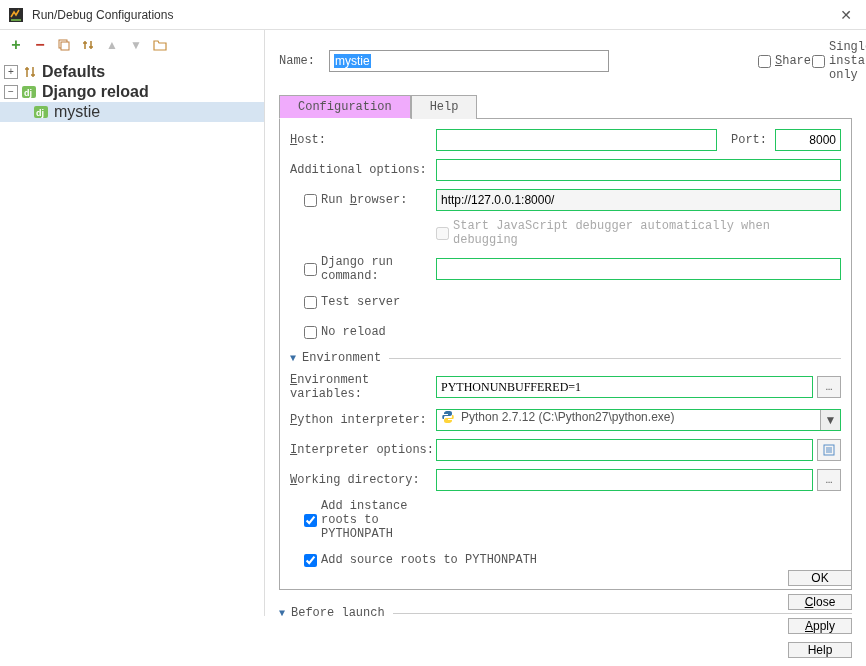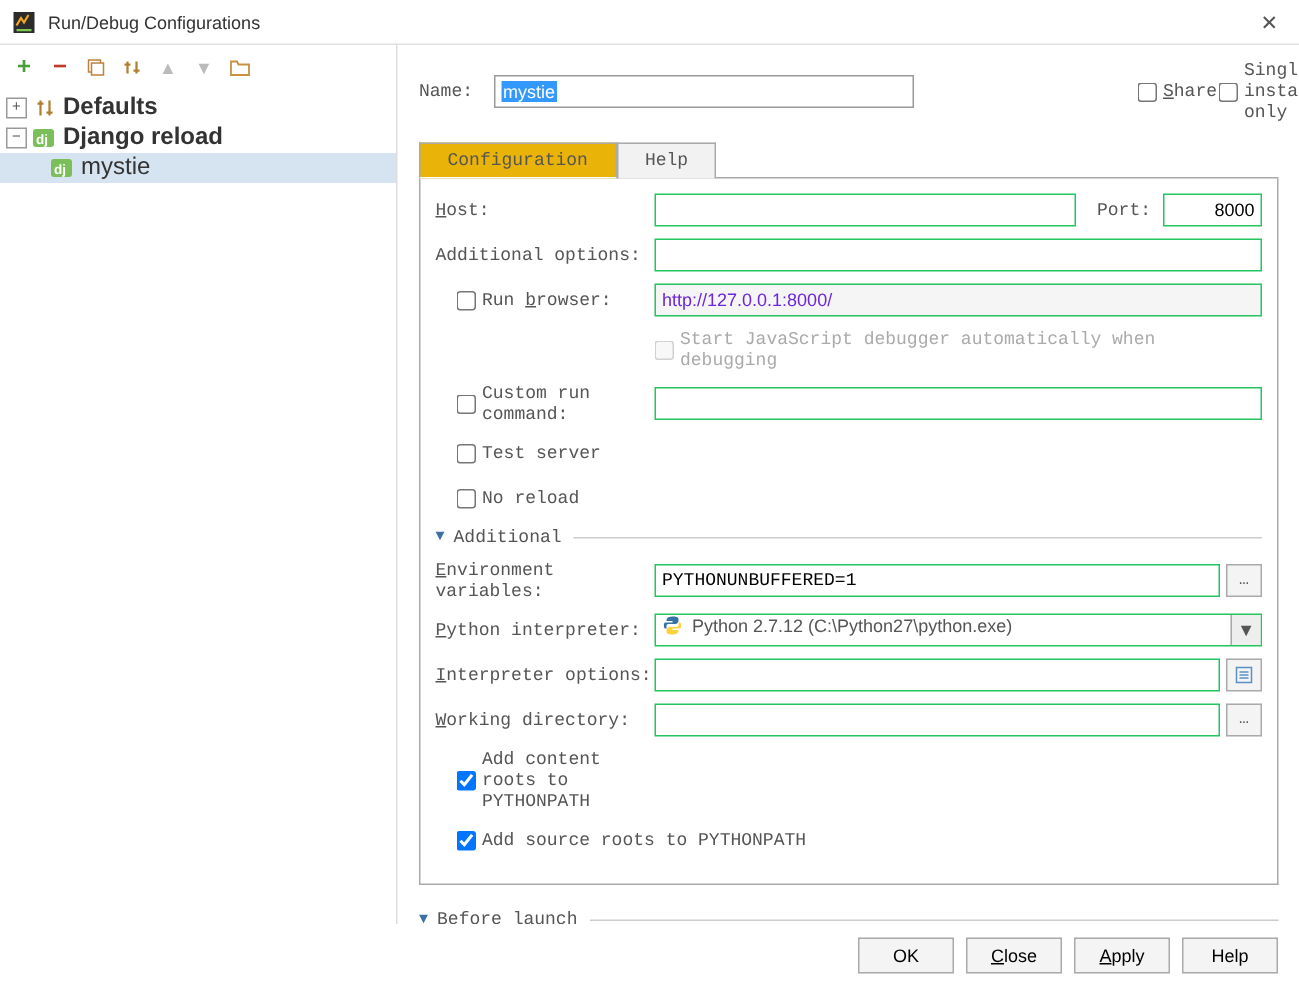--- a/index.html
+++ b/index.html
@@ -130,21 +130,21 @@
   padding: 4px 18px;
   border: 1px solid #aaa;
   border-bottom: none;
   background: #f2f2f2;
   margin-right: 0;
   position: relative;
   top: 1px;
   cursor: pointer;
 }
 .tab.active {
-  background: #eab308;
+  background: #f0abfc;
   border-bottom: 1px solid #fff;
 }
 
 .config-body {
   border: 1px solid #aaa;
   border-top: none;
   padding: 10px 10px;
 }
 .form-row {
   display: flex;
@@ -160,21 +160,21 @@
 .form-row .lbl .ul { text-decoration: underline; }
 .form-row input[type=text], .form-row .sel-box {
   flex: 1;
   height: 22px;
   border: 1px solid #22c55e;
   padding: 0 4px;
   font-family: Tahoma, sans-serif;
   font-size: 12px;
   background: #fff;
 }
-.form-row input[type=text]:disabled { background: #f5f5f5; color: #6d28d9; }
+.form-row input[type=text]:disabled { background: #f5f5f5; color: #000000; }
 .form-row input.port { width: 66px; flex: none; text-align: right; margin-left: 8px; }
 .form-row .port-lbl { margin-left: 14px; }
 .form-row .icon-btn {
   width: 24px; height: 22px;
   border: 1px solid #aaa;
   margin-left: 4px;
   display: flex; align-items: center; justify-content: center;
   background: #f4f4f4;
   cursor: pointer;
   font-size: 11px;
@@ -208,24 +208,25 @@
   margin-left: 8px;
 }
 
 .before-launch {
   margin-top: 16px;
 }
 
 .footer {
   height: 42px;
   display: flex;
-  align-items: center;
+  align-items: flex-end;
   justify-content: flex-end;
   padding: 0 14px;
   gap: 8px;
+  flex-direction: column;
 }
 .footer button {
   min-width: 64px;
   height: 24px;
   border: 1px solid #aaa;
   background: #f4f4f4;
   font-family: Tahoma, sans-serif;
   font-size: 12px;
   cursor: pointer;
   padding: 0 10px;
@@ -356,21 +357,21 @@
         <span class="lbl"></span>
         <label class="chk disabled-text">
           <input type="checkbox" disabled="" style="">
           <span>Start JavaScript debugger automatically when debugging</span>
         </label>
       </div>
       <div class="form-row">
         <span class="lbl indent">
           <label class="chk">
               <input type="checkbox" style="">
-              <span>Custom run command:</span>
+              <span>Django run command:</span>
             </label>
         </span>
         <input type="text" style="">
       </div>
       <div class="form-row">
         <span class="lbl indent">
           <label class="chk">
               <input type="checkbox" style="">
               <span>Test server</span>
             </label>
@@ -380,27 +381,27 @@
         <span class="lbl indent">
           <label class="chk">
               <input type="checkbox" style="">
               <span>No reload</span>
             </label>
         </span>
       </div>
 
       <div class="section-hdr">
         <span class="tri">▼</span>
-        <span>Additional</span>
+        <span>Environment</span>
         <span class="line"></span>
       </div>
 
       <div class="form-row">
         <span class="lbl"><span class="ul">E</span>nvironment variables:</span>
-        <input type="text" style="font-family: Liberation Mono, monospace;" value="PYTHONUNBUFFERED=1">
+        <input type="text" style="font-family: Liberation Serif, serif;" value="PYTHONUNBUFFERED=1">
         <span class="icon-btn">…</span>
       </div>
       <div class="form-row">
         <span class="lbl"><span class="ul">P</span>ython interpreter:</span>
         <div class="sel-box">
           <span class="py-icon">
             <svg width="14" height="14" viewBox="0 0 14 14">
                 <path d="M7 1 C3 1 3 3 3 4 L7 4 L7 5 L2 5 C1 5 1 9 2 9 L3 9 L3 7 C3 6 4 6 5 6 L9 6 C10 6 11 5 11 4 L11 3 C11 1 9 1 7 1 Z" fill="#3673a5"></path>
                 <path d="M7 13 C11 13 11 11 11 10 L7 10 L7 9 L12 9 C13 9 13 5 12 5 L11 5 L11 7 C11 8 10 8 9 8 L5 8 C4 8 3 9 3 10 L3 11 C3 13 5 13 7 13 Z" fill="#ffd43b"></path>
               </svg>
@@ -423,21 +424,21 @@
       </div>
       <div class="form-row">
         <span class="lbl"><span class="ul">W</span>orking directory:</span>
         <input type="text" style="">
         <span class="icon-btn">…</span>
       </div>
       <div class="form-row">
         <span class="lbl indent">
           <label class="chk">
               <input type="checkbox" checked="" style="">
-              <span>Add content roots to PYTHONPATH</span>
+              <span>Add instance roots to PYTHONPATH</span>
             </label>
         </span>
       </div>
       <div class="form-row">
         <span class="lbl indent" style="width:auto">
           <label class="chk">
               <input type="checkbox" checked="" style="">
               <span>Add source roots to PYTHONPATH</span>
             </label>
         </span>

